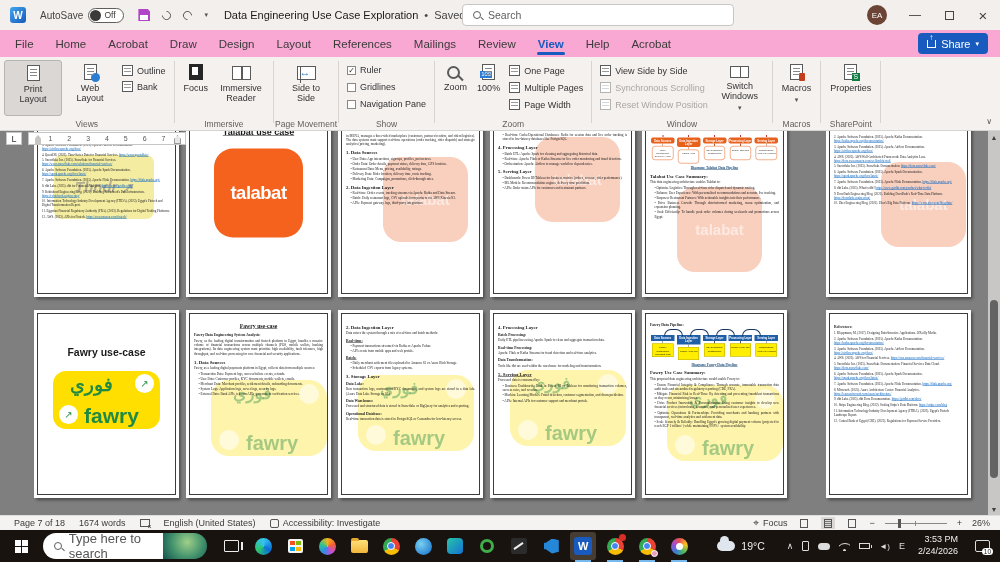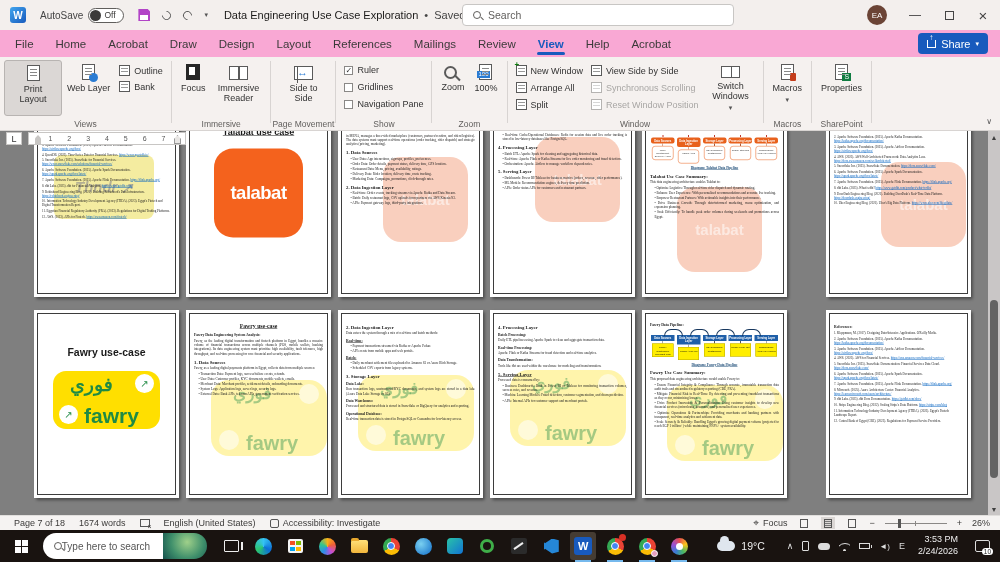--- a/index.html
+++ b/index.html
@@ -152,21 +152,21 @@
   .sb-vi.lines { background:repeating-linear-gradient(to bottom,transparent 0 1px,#777 1px 2px); }
   .zoom-track { width:62px; height:1px; background:#8a8886; position:relative; }
   .zoom-thumb { position:absolute; left:13px; top:-4px; width:3px; height:9px; background:#555; }
   .zoom-mid { position:absolute; left:30px; top:-2px; width:1px; height:5px; background:#8a8886; }
 
   
   #taskbar { position:absolute; left:0; top:530px; width:1000px; height:32px; background:#191310; display:flex; align-items:center; }
   #start-btn { width:46px; height:32px; display:flex; align-items:center; justify-content:center; }
   .win-grid { width:13px; height:13px; display:grid; grid-template-columns:6px 6px; grid-template-rows:6px 6px; gap:1px; }
   .win-grid i { background:#fdfdfd; }
-  #tb-searchbox { width:128px; height:26px; background:#fff; border-radius:13px 0 0 13px; display:flex; align-items:center; padding-left:11px; font-size:10px; color:#555; }
+  #tb-searchbox { width:128px; height:26px; background:#fff; border-radius:13px 0 0 13px; display:flex; align-items:center; gap:7px; padding-left:11px; font-size:13px; color:#555; }
   #tb-search-img { width:48px; height:26px; border-radius:0 13px 13px 0; background:radial-gradient(circle at 55% 35%,#9fd08a,#3f8f6b 55%,#14514d); margin-right:8px; }
   .tb-ic { width:26px; height:28px; margin:0 3px; display:flex; align-items:center; justify-content:center; position:relative; border-radius:3px; }
   .tb-ic.hl { background:#453c33; }
   .tb-ic.run::after { content:''; position:absolute; bottom:-2px; left:5px; right:5px; height:2px; background:#76b9ed; }
   .g-taskview { width:15px; height:12px; border:1.4px solid #eee; border-radius:1px; position:relative; }
   .g-taskview::after { content:''; position:absolute; right:-5px; top:1px; width:2px; height:8px; background:#eee; }
   .g-edge { width:17px; height:17px; border-radius:50%; background:conic-gradient(#35c3f3,#0b6ed8,#2cc76f,#35c3f3); }
   .g-store { width:15px; height:14px; background:#f5f5f5; border-radius:2px; display:grid; grid-template-columns:5px 5px; grid-template-rows:4px 4px; gap:1.5px; align-content:center; justify-content:center; }
   .g-store i:nth-child(1){background:#f25022}.g-store i:nth-child(2){background:#7fba00}.g-store i:nth-child(3){background:#00a4ef}.g-store i:nth-child(4){background:#ffb900}
   .g-copilot { width:17px; height:17px; border-radius:50%; background:conic-gradient(#f8b117,#ef5f38,#c54fd4,#2e8de9,#31c48d,#f8b117); }
@@ -267,21 +267,21 @@
   </div>
 
   <div id="ribbon">
     <div class="rgroup" data-label="Views">
       <div class="rbig selected">
           <span class="i-page"></span>
           <span class="lbl">Print Layout</span>
         </div>
       <div class="rbig">
           <span class="i-page i-web"></span>
-          <span class="lbl">Web Layer</span>
+          <span class="lbl">Web Layout</span>
         </div>
       <div class="rcol">
         <div class="rsm">
             <span class="sic"></span>
             <span>Outline</span>
           </div>
         <div class="rsm">
             <span class="sic"></span>
             <span>Bank</span>
           </div>
@@ -325,37 +325,37 @@
     <div class="rdivider"></div>
     <div class="rgroup" data-label="Zoom">
       <div class="rbig">
           <span class="i-magbig"></span>
           <span class="lbl">Zoom</span>
         </div>
       <div class="rbig">
           <span class="i-page i-badge100"></span>
           <span class="lbl">100%</span>
         </div>
+      <div class="rcol" style="gap:6px;">
+        <div class="rsm">
+            <span class="sic"></span>
+            <span>One Page</span>
+          </div>
+        <div class="rsm">
+            <span class="sic"></span>
+            <span>Multiple Pages</span>
+          </div>
+        <div class="rsm">
+            <span class="sic"></span>
+            <span>Page Width</span>
+          </div>
+      </div>
     </div>
     <div class="rdivider"></div>
     <div class="rgroup" data-label="Window">
-      <div class="rcol" style="gap:6px;">
-        <div class="rsm">
-            <span class="sic green"></span>
-            <span>New Window</span>
-          </div>
-        <div class="rsm">
-            <span class="sic"></span>
-            <span>Arrange All</span>
-          </div>
-        <div class="rsm">
-            <span class="sic"></span>
-            <span>Split</span>
-          </div>
-      </div>
       <div class="rcol" style="gap:6px;">
         <div class="rsm">
             <span class="sic"></span>
             <span>View Side by Side</span>
           </div>
         <div class="rsm disabled">
             <span class="sic dim"></span>
             <span>Synchronous Scrolling</span>
           </div>
         <div class="rsm disabled">

